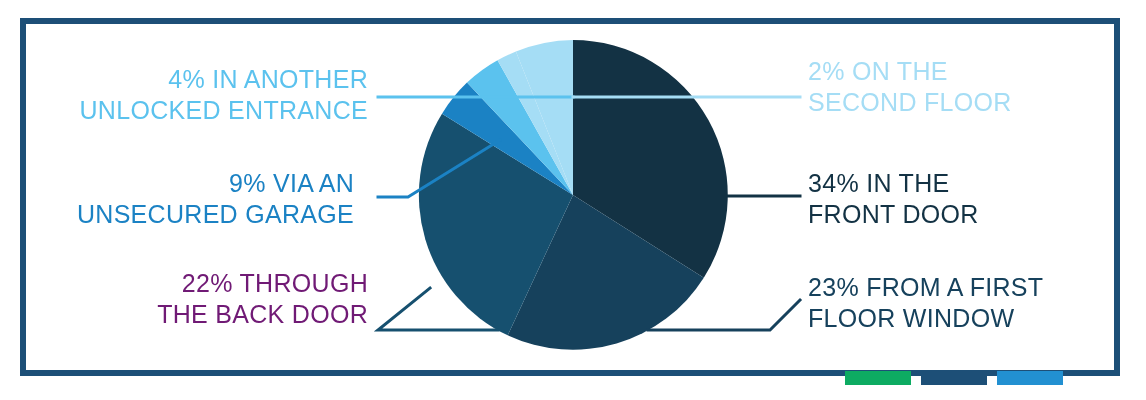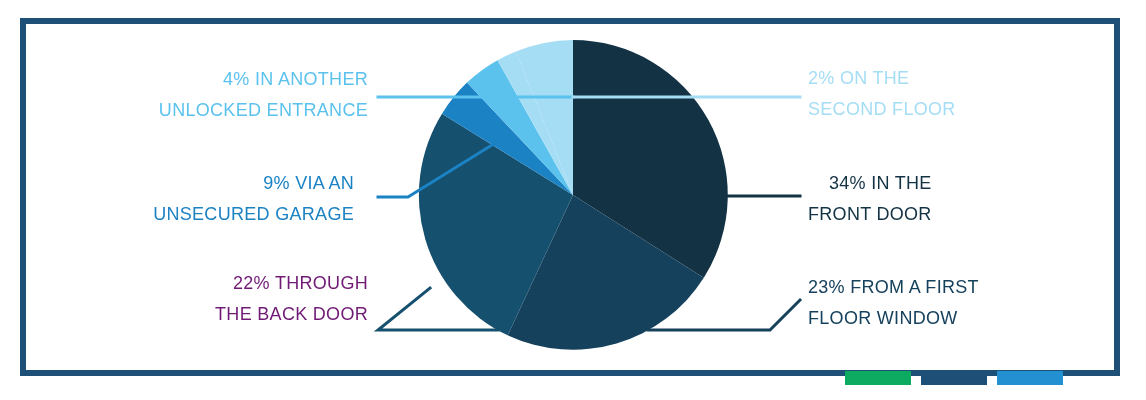--- a/index.html
+++ b/index.html
@@ -30,33 +30,33 @@
   }
   #chart-svg {
     position: absolute;
     left: 0;
     top: 0;
     width: 1146px;
     height: 400px;
   }
   .label {
     position: absolute;
-    font-size: 18px;
+    font-size: 25px;
     line-height: 31px;
     letter-spacing: 0.3px;
     font-weight: 400;
     white-space: pre-line;
     text-transform: uppercase;
   }
   .label-right { text-align: left; }
   .label-left  { text-align: right; }
 
   #label-front-door   { left: 808px; top: 168px; color: #133244; }
   #label-first-floor  { left: 808px; top: 272px; color: #16415c; }
-  #label-second-floor { left: 808px; top: 63px;  color: #a5ddf5; }
+  #label-second-floor { left: 808px; top: 56px;  color: #a5ddf5; }
   #label-back-door    { right: 778px; top: 268px; color: #16506f; }
   #label-garage       { right: 792px; top: 168px; color: #1b82c4; }
   #label-entrance     { right: 778px; top: 64px;  color: #5bc2ee; }
 
   .accent-bar {
     position: absolute;
     top: 371px;
     width: 66px;
     height: 14px;
   }
@@ -95,21 +95,21 @@
       <path stroke="#16506f" d="M 498 330 L 378 330 L 430 288"></path>
       <path stroke="#1b82c4" d="M 378 197 L 408 197 L 500 140"></path>
       <path stroke="#5bc2ee" d="M 378 97 L 573 97"></path>
       <path stroke="#a5ddf5" d="M 573 97 L 800 97"></path>
     </g>
   </svg>
 
   <div class="label label-right" id="label-second-floor" style="color: rgb(165, 221, 245);">2% ON THE
 SECOND FLOOR</div>
 
-  <div class="label label-right" id="label-front-door" style="color: rgb(19, 50, 68); text-align: right;">34% IN THE
+  <div class="label label-right" id="label-front-door" style="color: rgb(19, 50, 68);">34% IN THE
 FRONT DOOR</div>
 
   <div class="label label-right" id="label-first-floor" style="color: rgb(22, 65, 92);">23% FROM A FIRST
 FLOOR WINDOW</div>
 
   <div class="label label-left" id="label-entrance" style="color: rgb(91, 194, 238);">4% IN ANOTHER
 UNLOCKED ENTRANCE</div>
 
   <div class="label label-left" id="label-garage" style="color: rgb(27, 130, 196);">9% VIA AN
 UNSECURED GARAGE</div>

